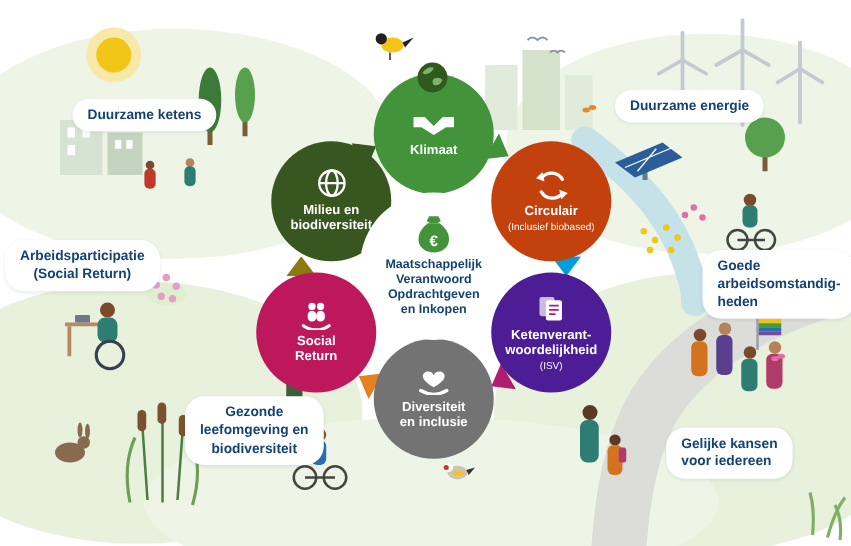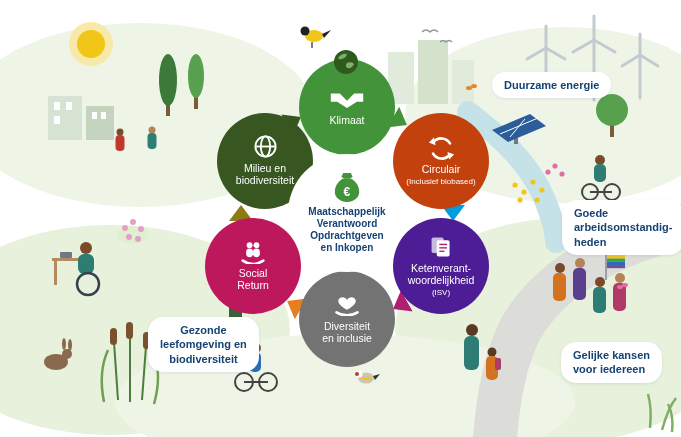--- a/index.html
+++ b/index.html
@@ -8,21 +8,21 @@
     font-family:"Liberation Sans","DejaVu Sans",sans-serif;
   }
   .scenery{position:absolute;left:0;top:0;z-index:0;}
 
   
   .segment{
     position:absolute;width:96px;height:96px;border-radius:50%;z-index:2;
     display:flex;flex-direction:column;align-items:center;justify-content:center;
     gap:2px;text-align:center;color:#fff;box-sizing:border-box;padding:5px;
   }
-  .seg-label{font-weight:normal;font-size:10.5px;line-height:1.15;white-space:pre-line;text-align:center;}
+  .seg-label{font-weight:bold;font-size:10.5px;line-height:1.15;white-space:pre-line;text-align:center;}
   .seg-sublabel{font-size:8px;line-height:1.15;white-space:pre-line;}
   .seg-icon{height:26px;display:flex;align-items:center;justify-content:center;}
   .seg-klimaat{left:299px;top:59px;}
   .seg-circulair{left:393px;top:113px;}
   .seg-keten{left:393px;top:218px;}
   .seg-diversiteit{left:299px;top:271px;}
   .seg-social{left:205px;top:218px;}
   .seg-milieu{left:217px;top:113px;}
 
   .arrow{position:absolute;width:24px;height:16px;z-index:1;
@@ -46,21 +46,21 @@
   .callout{
     position:absolute;background:#ffffff;color:#154273;font-weight:bold;font-size:11px;
     line-height:1.3;padding:6px 12px;border-radius:15px;white-space:pre-line;z-index:5;
     box-shadow:0 1px 3px rgba(21,66,115,0.10);
   }
   .c-ketens{left:58px;top:79px;}
   .c-energie{left:492px;top:72px;}
   .c-arbeid{left:4px;top:192px;text-align:center;}
   .c-goede{left:562px;top:200px;}
   .c-gezonde{left:148px;top:317px;text-align:center;}
-  .c-gelijke{left:561px;top:342px;}
+  .c-gelijke{left:533px;top:342px;}
 </style>
 </head>
 <body>
 
 <div class="stage">
 
   <svg class="scenery" width="681" height="437" viewBox="0 0 681 437">
     <g>
       <ellipse cx="140" cy="115" rx="175" ry="92" fill="#eef5e7"></ellipse>
       <ellipse cx="565" cy="115" rx="160" ry="88" fill="#eef5e7"></ellipse>
@@ -376,21 +376,24 @@
         <path fill="#43933b" d="M11 7 h10 c5 4 8 8 8 14 a13 11 0 0 1 -26 0 c0 -6 3 -10 8 -14 z"></path>
         <text x="16" y="26" text-anchor="middle" font-size="13" font-weight="bold" fill="#ffffff">€</text>
       </svg>
     </span>
     <span class="center-label">Maatschappelijk
 Verantwoord
 Opdrachtgeven
 en Inkopen</span>
   </div>
 
+  <div class="callout c-ketens">Duurzame ketens</div>
   <div class="callout c-energie">Duurzame energie</div>
+  <div class="callout c-arbeid">Arbeidsparticipatie
+(Social Return)</div>
   <div class="callout c-goede">Goede
 arbeidsomstandig-
 heden</div>
   <div class="callout c-gezonde">Gezonde
 leefomgeving en
 biodiversiteit</div>
   <div class="callout c-gelijke">Gelijke kansen
 voor iedereen</div>
 
 </div>

